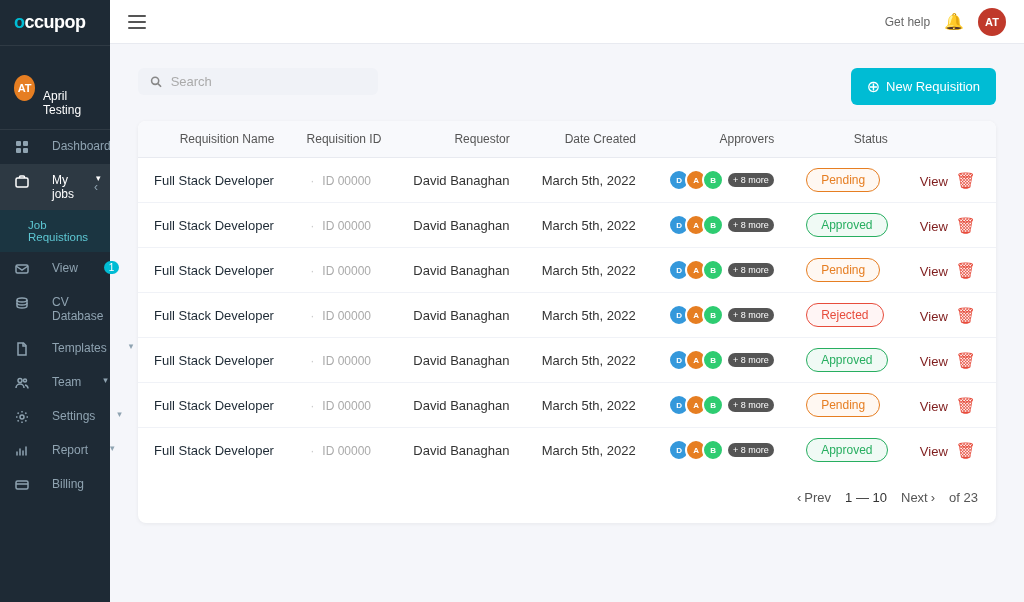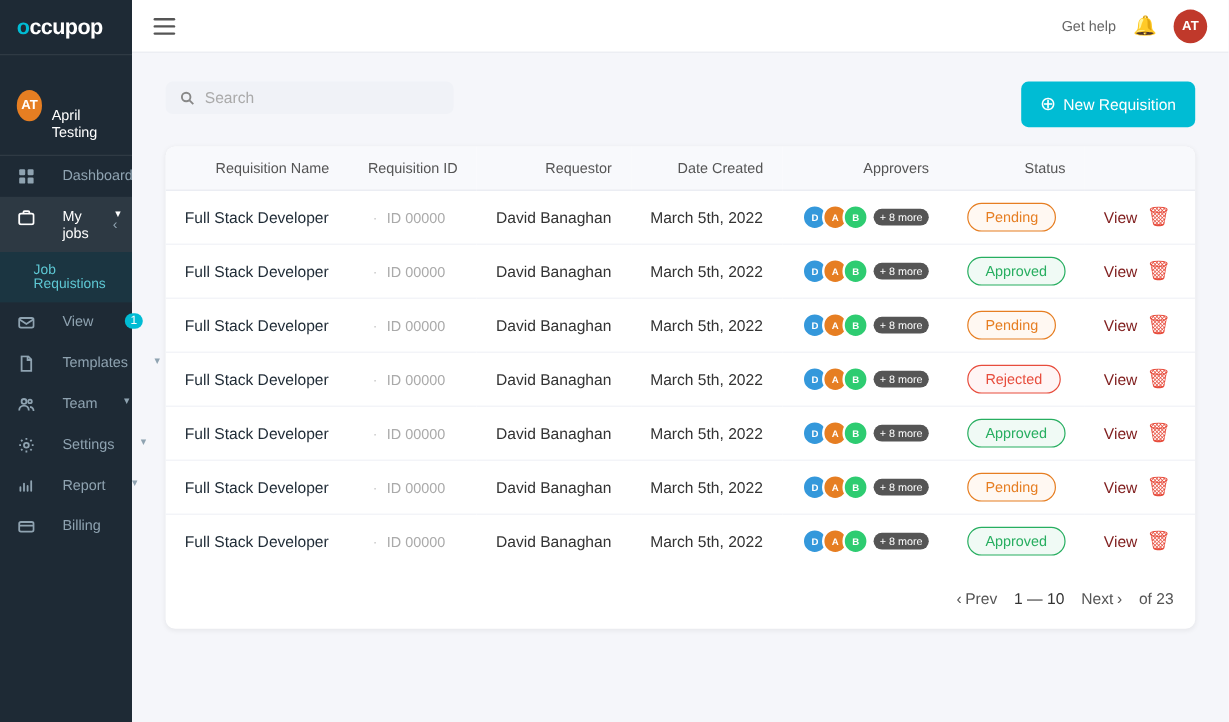--- a/index.html
+++ b/index.html
@@ -132,20 +132,30 @@
     <span class="nav-icon">
       <svg width="14" height="14" viewBox="0 0 14 14" fill="none">
           <rect x="1" y="3" width="12" height="8" rx="1.5" stroke="#8fa3b1" stroke-width="1.5"></rect>
           <path d="M1 4l6 4 6-4" stroke="#8fa3b1" stroke-width="1.5"></path>
         </svg>
     </span>
     <span class="nav-label">View</span>
     <span class="badge">1</span>
   </div>
 
+  <div class="nav-item">
+    <span class="nav-icon">
+      <svg width="14" height="14" viewBox="0 0 14 14" fill="none">
+          <ellipse cx="7" cy="4" rx="5" ry="2" stroke="#8fa3b1" stroke-width="1.5"></ellipse>
+          <path d="M2 4v6c0 1.1 2.24 2 5 2s5-.9 5-2V4" stroke="#8fa3b1" stroke-width="1.5"></path>
+          <path d="M2 7c0 1.1 2.24 2 5 2s5-.9 5-2" stroke="#8fa3b1" stroke-width="1.5"></path>
+        </svg>
+    </span>
+    <span class="nav-label">CV Database</span>
+  </div>
 
   <div class="nav-item">
     <span class="nav-icon">
       <svg width="14" height="14" viewBox="0 0 14 14" fill="none">
           <path d="M3 1h5.5L11 3.5V13H3V1z" stroke="#8fa3b1" stroke-width="1.5"></path>
           <path d="M8 1v3h3" stroke="#8fa3b1" stroke-width="1.5"></path>
         </svg>
     </span>
     <span class="nav-label">Templates</span>
     <span class="nav-chevron">▾</span>

